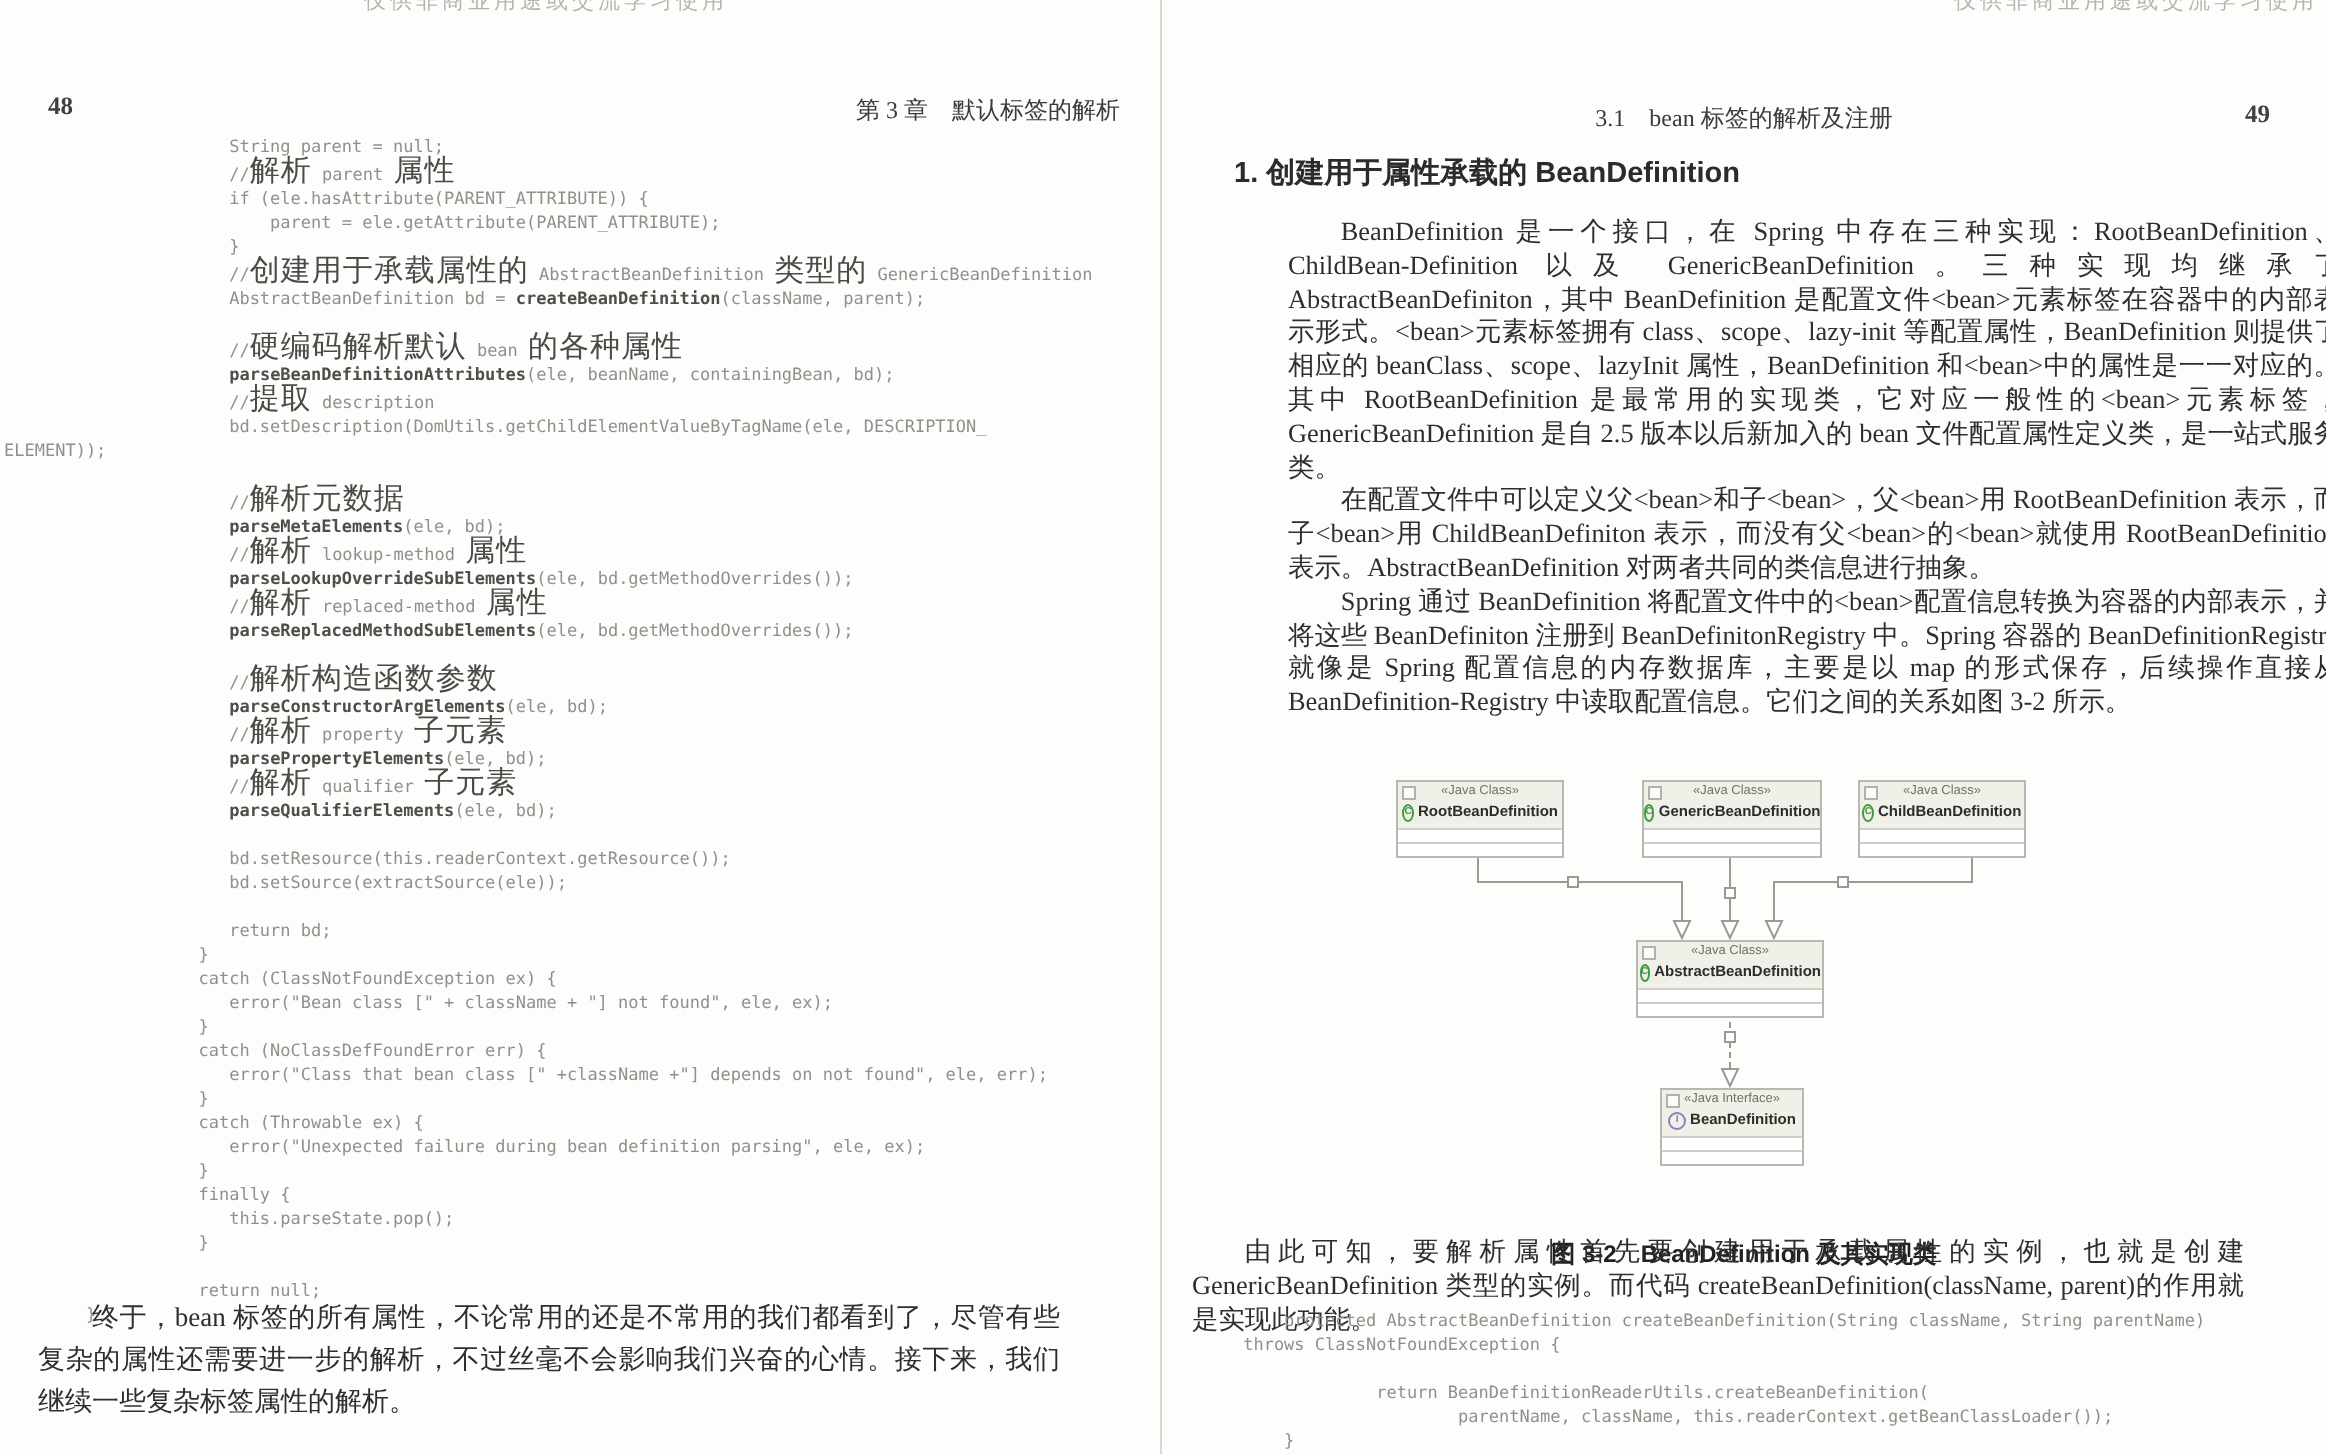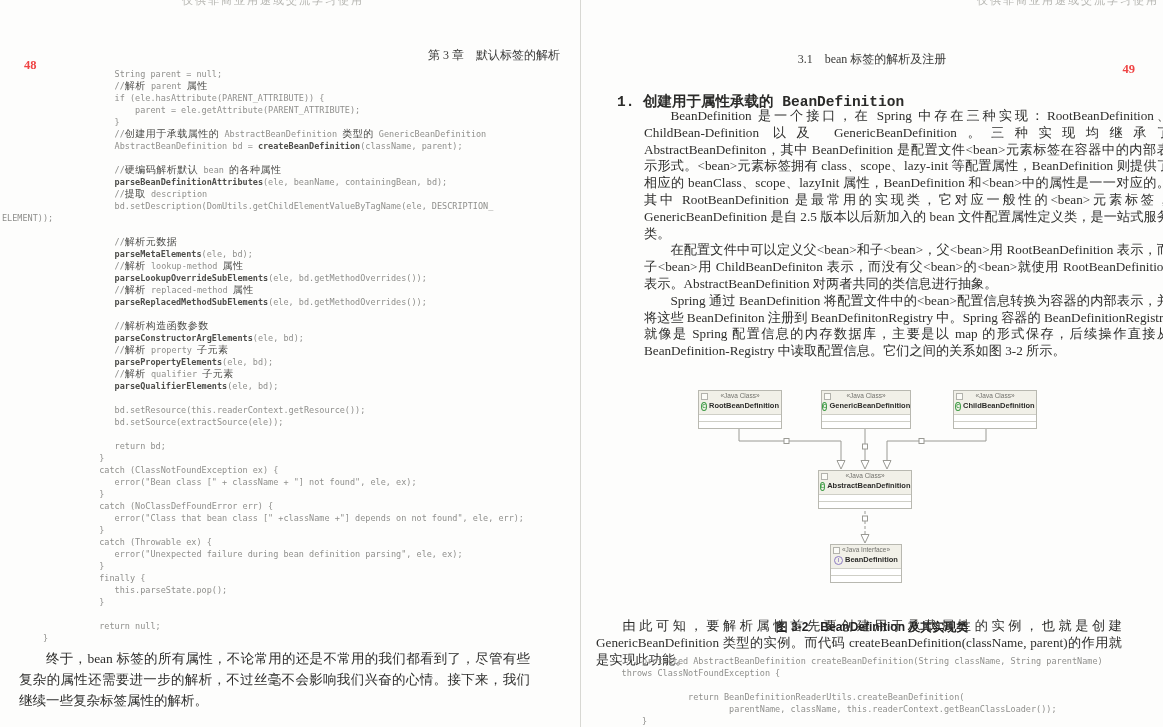--- a/index.html
+++ b/index.html
@@ -15,31 +15,31 @@
 
   .watermark{
     position:absolute;top:-7px;white-space:nowrap;
     color:#b5b5b0;font-size:11px;letter-spacing:2px;
     font-family:"Liberation Serif",serif;
   }
   #left-page .watermark{left:182px;}
   #right-page .watermark{right:4px;}
 
   .running-head{position:absolute;font-size:12px;color:#3a3a38;white-space:nowrap;}
-  .page-num{font-weight:bold;font-size:12.5px;color:#ef4444;margin-top:12px;}
+  .page-num{font-weight:bold;font-size:12.5px;color:#404040;}
 
   pre.code{
     position:absolute;margin:0;white-space:pre;
     font-family:"DejaVu Sans Mono","Liberation Mono",monospace;
     font-size:8.5px;line-height:12px;color:#8f8f8c;
   }
   pre.code strong{font-weight:bold;color:#4d4d4a;}
   pre.code .cjk{
     color:#4a4a47;font-family:"Liberation Serif",serif;
-    font-size:10px;letter-spacing:.5px;
+    font-size:15px;letter-spacing:.5px;
   }
 
   .body-paras p{
     margin:0;text-align:justify;text-indent:2em;
     font-size:13.2px;line-height:16.8px;color:#2e2e2c;
   }
   #left-closing-para p{font-size:13.5px;line-height:21px;}
 
   .section-title{
     position:absolute;font-family:"Liberation Sans","DejaVu Sans",sans-serif;
@@ -96,21 +96,21 @@
       <p>终于，bean 标签的所有属性，不论常用的还是不常用的我们都看到了，尽管有些复杂的属性还需要进一步的解析，不过丝毫不会影响我们兴奋的心情。接下来，我们继续一些复杂标签属性的解析。</p>
     </div>
 </div>
 
 <div class="page" id="right-page">
   <div class="watermark">仅供非商业用途或交流学习使用</div>
 
   <div class="running-head" style="left:0;right:0;top:51px;text-align:center;">3.1　bean 标签的解析及注册</div>
   <div class="running-head page-num" style="right:28px;top:50px;position:absolute;">49</div>
 
-  <div class="section-title" style="left:36px;top:92px;font-family:Liberation Mono, monospace;">1. 创建用于属性承载的 BeanDefinition</div>
+  <div class="section-title" style="left:36px;top:77px;">1. 创建用于属性承载的 BeanDefinition</div>
 
   <div class="body-paras" style="position:absolute;left:15px;top:108px;width:526px;margin-left:48px;">
       <p>BeanDefinition 是一个接口，在 Spring 中存在三种实现：RootBeanDefinition、ChildBean-Definition 以及 GenericBeanDefinition。三种实现均继承了 AbstractBeanDefiniton，其中 BeanDefinition 是配置文件&lt;bean&gt;元素标签在容器中的内部表示形式。&lt;bean&gt;元素标签拥有 class、scope、lazy-init 等配置属性，BeanDefinition 则提供了相应的 beanClass、scope、lazyInit 属性，BeanDefinition 和&lt;bean&gt;中的属性是一一对应的。其中 RootBeanDefinition 是最常用的实现类，它对应一般性的&lt;bean&gt;元素标签，GenericBeanDefinition 是自 2.5 版本以后新加入的 bean 文件配置属性定义类，是一站式服务类。</p>
       <p>在配置文件中可以定义父&lt;bean&gt;和子&lt;bean&gt;，父&lt;bean&gt;用 RootBeanDefinition 表示，而子&lt;bean&gt;用 ChildBeanDefiniton 表示，而没有父&lt;bean&gt;的&lt;bean&gt;就使用 RootBeanDefinition 表示。AbstractBeanDefinition 对两者共同的类信息进行抽象。</p>
       <p>Spring 通过 BeanDefinition 将配置文件中的&lt;bean&gt;配置信息转换为容器的内部表示，并将这些 BeanDefiniton 注册到 BeanDefinitonRegistry 中。Spring 容器的 BeanDefinitionRegistry 就像是 Spring 配置信息的内存数据库，主要是以 map 的形式保存，后续操作直接从 BeanDefinition-Registry 中读取配置信息。它们之间的关系如图 3-2 所示。</p>
     </div>
 
   <div id="diagram">
     <svg width="350" height="202">
 
@@ -150,21 +150,21 @@
         <span class="uml-stereo">«Java Class»</span>
         <span class="uml-name">
           <span class="uml-icon">C</span>
           <span>GenericBeanDefinition</span>
         </span>
       </div>
       <div class="uml-comp"></div>
       <div class="uml-comp"></div>
     </div>
 
-    <div class="uml-box" style="left:272px;top:4px;width:82px;">
+    <div class="uml-box" style="left:248px;top:4px;width:82px;">
       <div class="uml-head">
         <span class="uml-corner"></span>
         <span class="uml-stereo">«Java Class»</span>
         <span class="uml-name">
           <span class="uml-icon">C</span>
           <span>ChildBeanDefinition</span>
         </span>
       </div>
       <div class="uml-comp"></div>
       <div class="uml-comp"></div>

